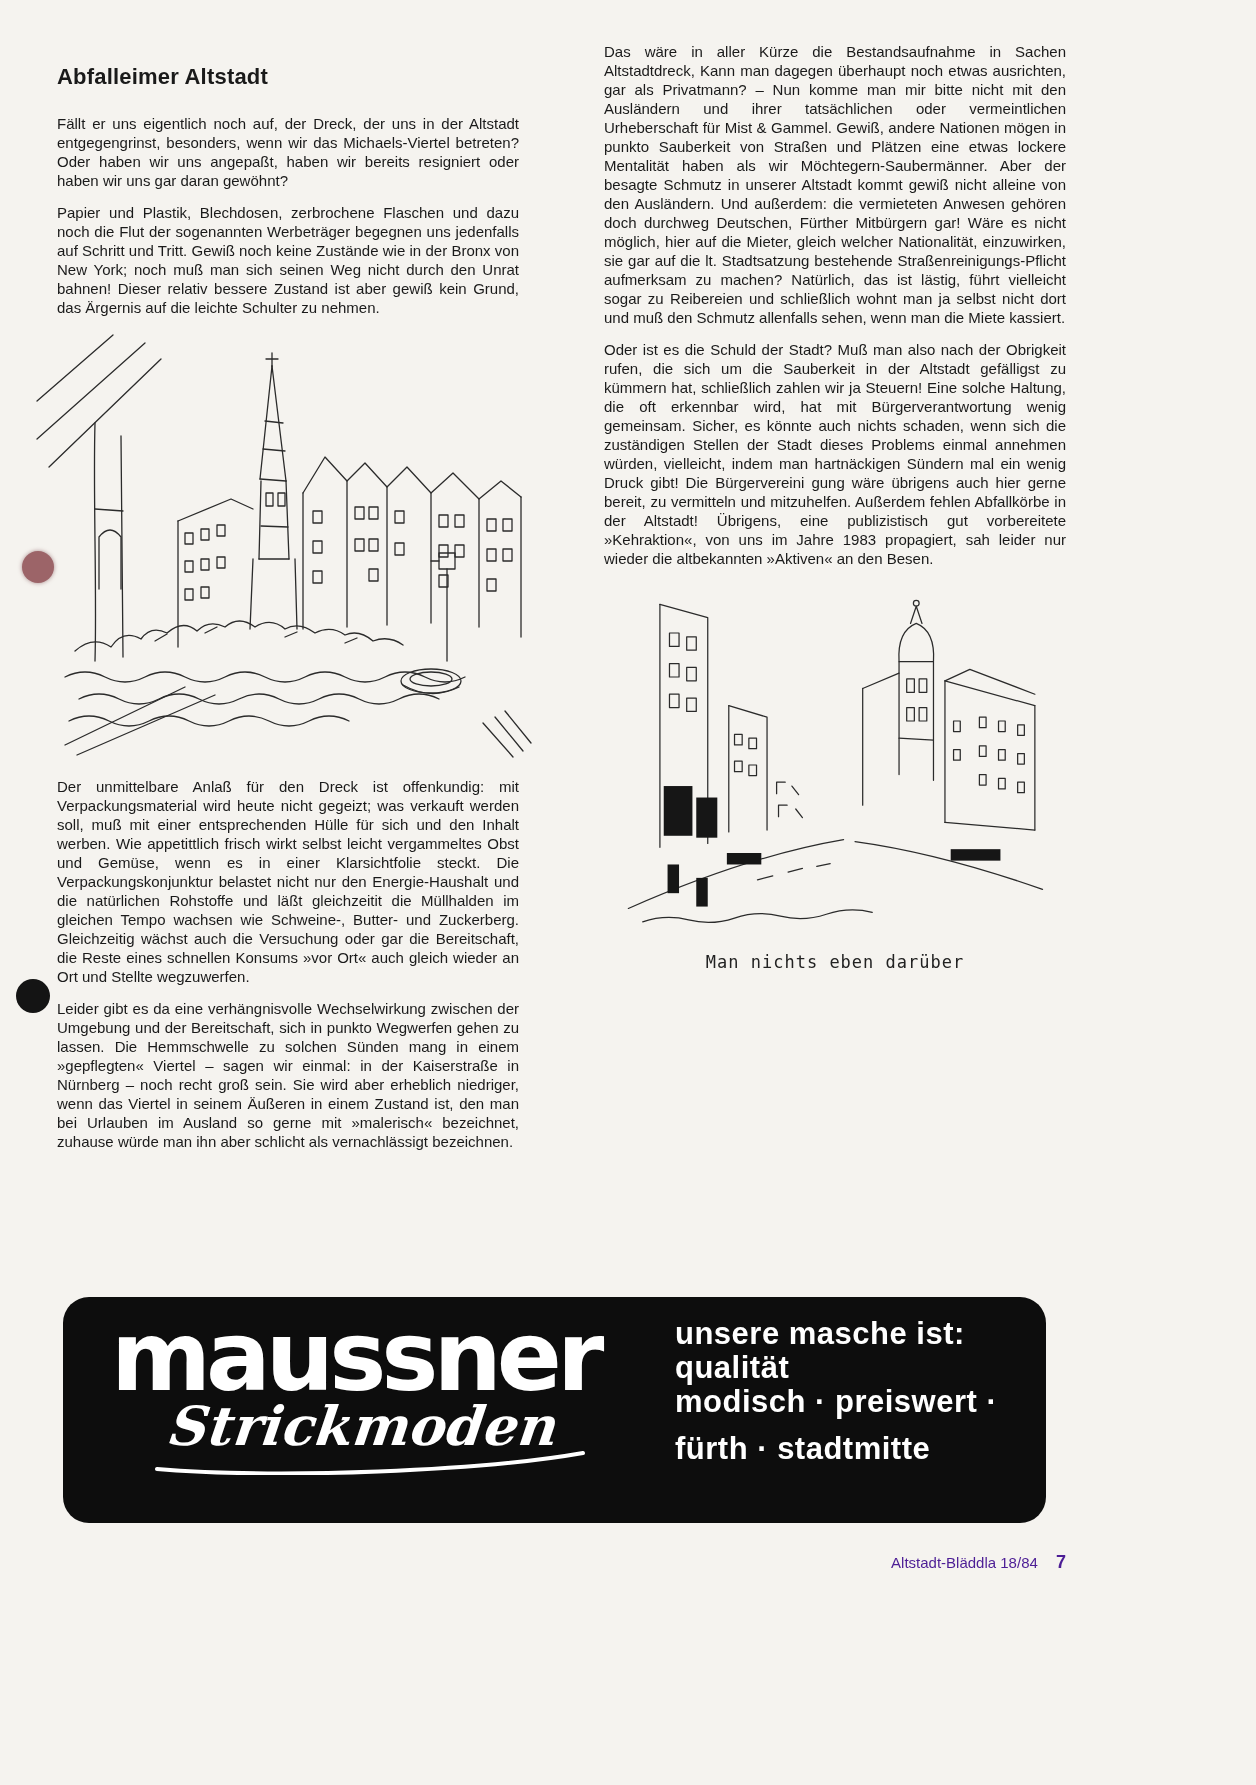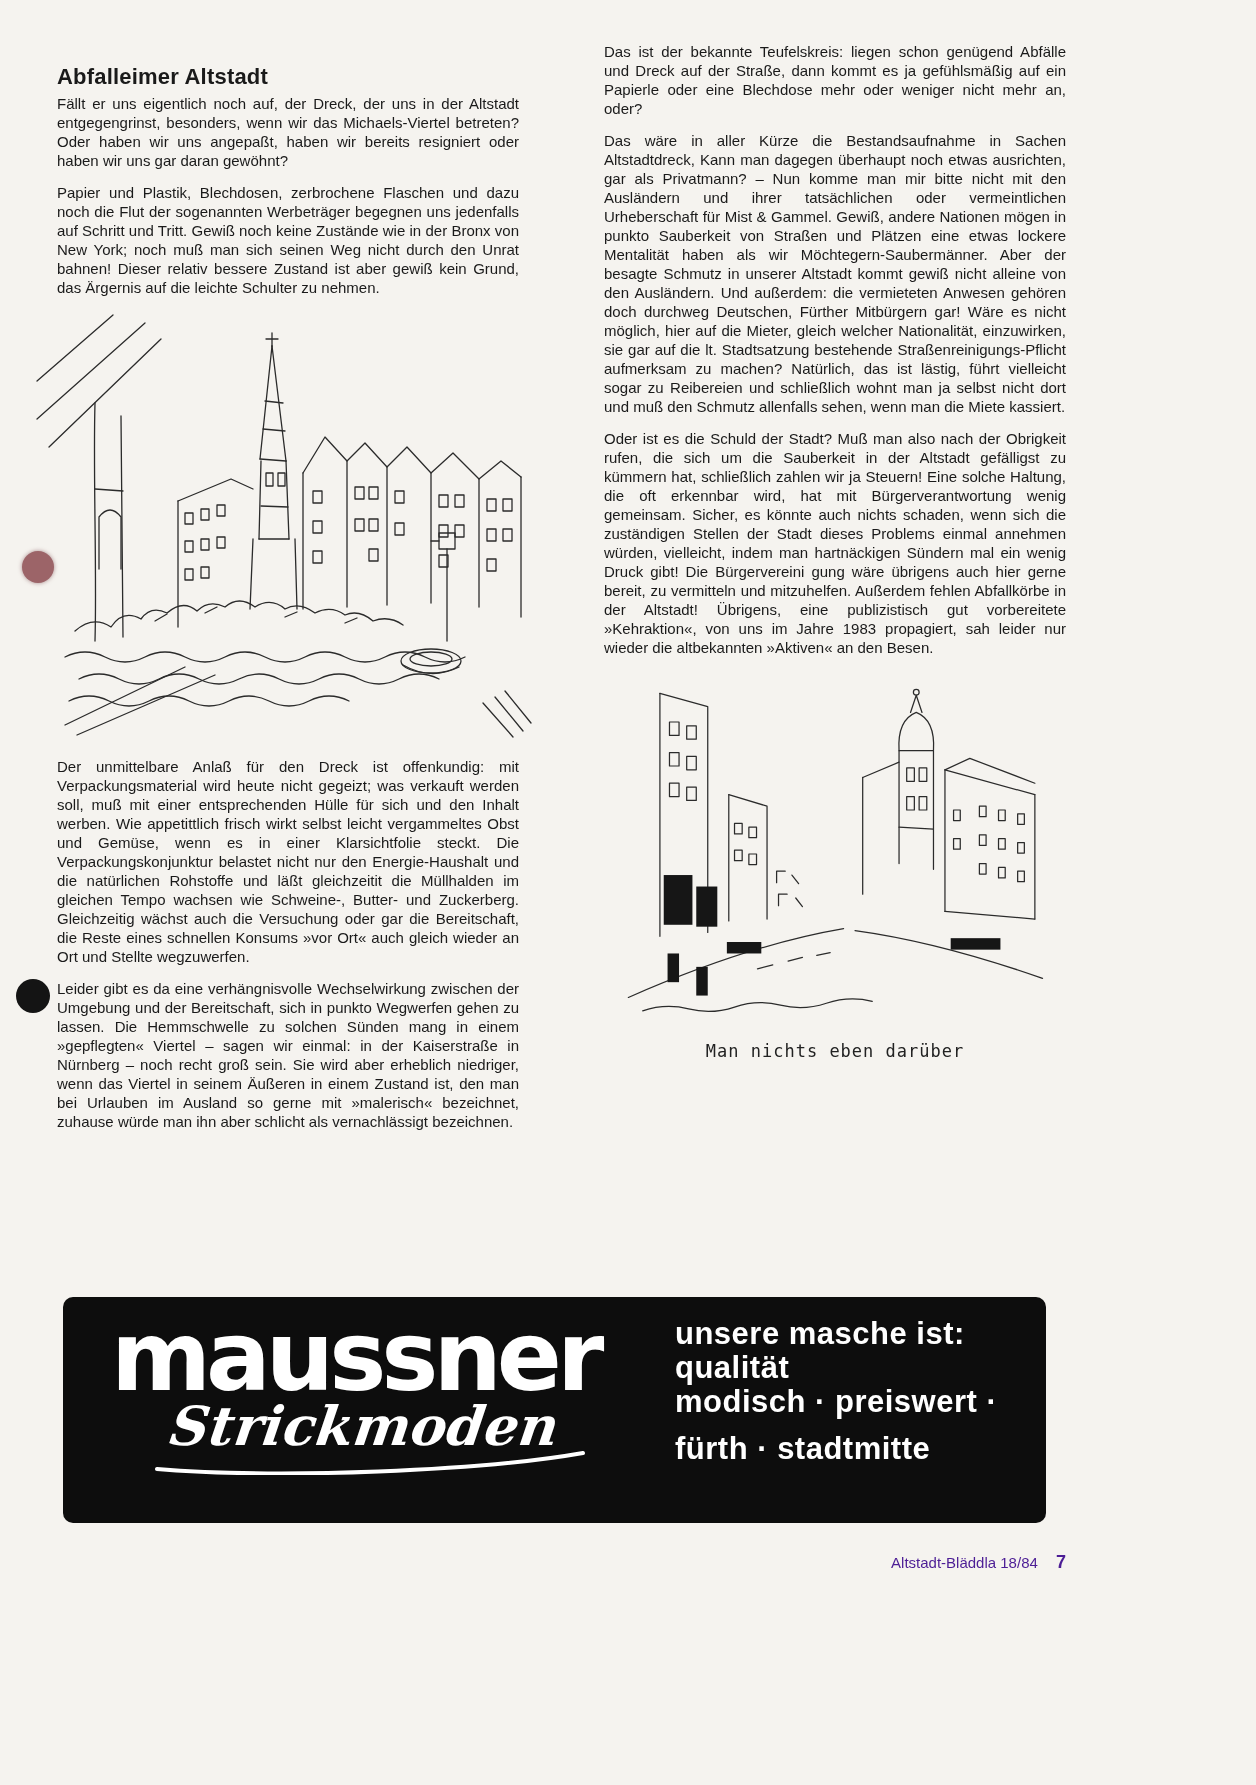--- a/index.html
+++ b/index.html
@@ -15,40 +15,40 @@
   
   .hole{position:absolute;border-radius:50%;}
   .hole-red{left:22px;top:551px;width:32px;height:32px;background:#9c6468;box-shadow:0 0 4px rgba(120,70,75,.6);}
   .hole-black{left:16px;top:979px;width:34px;height:34px;background:#141414;}
 
   
   .col{position:absolute;width:462px;}
   .col-left{left:57px;top:64px;}
   .col-right{left:604px;top:42px;}
   h1.title{
-    font-size:22px;font-weight:bold;margin:0 0 4px 0;letter-spacing:.2px;
+    font-size:22px;font-weight:bold;margin:0 0 24px 0;letter-spacing:.2px;
   }
   p.body-text{
     font-size:15px;line-height:19px;margin:0 0 13px 0;
     text-align:justify;
   }
   .sketch{margin:14px 0 16px 0;}
   .sketch svg{display:block;}
   .sketch1{margin-left:-22px;}
   .sketch2{margin:22px 0 10px 10px;}
   .caption{
     font-family:"DejaVu Sans Mono", monospace;
     font-size:17px;line-height:24px;color:#222;
     text-align:center;letter-spacing:1px;
   }
 
   
   .ad{
     position:absolute;left:63px;top:1297px;width:983px;height:226px;
-    background:#0d0d0d;border-radius:10px;
+    background:#0d0d0d;border-radius:26px;
     display:flex;align-items:stretch;color:#ffffff;
   }
   .ad-logo{flex:0 0 560px;position:relative;padding:12px 0 0 48px;}
   .ad-logo-word{
     font-family:"DejaVu Sans", sans-serif;
     font-weight:bold;font-size:96px;letter-spacing:-5px;line-height:1;
     color:#fff;
   }
   .ad-logo-script{
     font-family:"DejaVu Serif", serif;
@@ -180,21 +180,20 @@
             <path d="M470,380 L496,412"></path>
         </g>
       </svg>
     </div>
 
     <p class="body-text">Der unmittelbare Anlaß für den Dreck ist offenkundig: mit Verpackungsmaterial wird heute nicht gegeizt; was verkauft werden soll, muß mit einer entsprechenden Hülle für sich und den Inhalt werben. Wie appetittlich frisch wirkt selbst leicht vergammeltes Obst und Gemüse, wenn es in einer Klarsichtfolie steckt. Die Verpackungskonjunktur belastet nicht nur den Energie-Haushalt und die natürlichen Rohstoffe und läßt gleichzeitit die Müllhalden im gleichen Tempo wachsen wie Schweine-, Butter- und Zuckerberg. Gleichzeitig wächst auch die Versuchung oder gar die Bereitschaft, die Reste eines schnellen Konsums »vor Ort« auch gleich wieder an Ort und Stellte wegzuwerfen.</p>
     <p class="body-text">Leider gibt es da eine verhängnisvolle Wechselwirkung zwischen der Umgebung und der Bereitschaft, sich in punkto Wegwerfen gehen zu lassen. Die Hemmschwelle zu solchen Sünden mang in einem »gepflegten« Viertel – sagen wir einmal: in der Kaiserstraße in Nürnberg – noch recht groß sein. Sie wird aber erheblich niedriger, wenn das Viertel in seinem Äußeren in einem Zustand ist, den man bei Urlauben im Ausland so gerne mit »malerisch« bezeichnet, zuhause würde man ihn aber schlicht als vernachlässigt bezeichnen.</p>
   </div>
 
   <div class="col col-right">
-    <p class="body-text">Das ist der bekannte Teufelskreis: liegen schon genügend Abfälle und Dreck auf der Straße, dann kommt es ja gefühlsmäßig auf ein Papierle oder eine Blechdose mehr oder weniger nicht mehr an, oder?</p>
     <p class="body-text">Das wäre in aller Kürze die Bestandsaufnahme in Sachen Altstadtdreck, Kann man dagegen überhaupt noch etwas ausrichten, gar als Privatmann? – Nun komme man mir bitte nicht mit den Ausländern und ihrer tatsächlichen oder vermeintlichen Urheberschaft für Mist &amp; Gammel. Gewiß, andere Nationen mögen in punkto Sauberkeit von Straßen und Plätzen eine etwas lockere Mentalität haben als wir Möchtegern-Saubermänner. Aber der besagte Schmutz in unserer Altstadt kommt gewiß nicht alleine von den Ausländern. Und außerdem: die vermieteten Anwesen gehören doch durchweg Deutschen, Fürther Mitbürgern gar! Wäre es nicht möglich, hier auf die Mieter, gleich welcher Nationalität, einzuwirken, sie gar auf die lt. Stadtsatzung bestehende Straßenreinigungs-Pflicht aufmerksam zu machen? Natürlich, das ist lästig, führt vielleicht sogar zu Reibereien und schließlich wohnt man ja selbst nicht dort und muß den Schmutz allenfalls sehen, wenn man die Miete kassiert.</p>
     <p class="body-text">Oder ist es die Schuld der Stadt? Muß man also nach der Obrigkeit rufen, die sich um die Sauberkeit in der Altstadt gefälligst zu kümmern hat, schließlich zahlen wir ja Steuern! Eine solche Haltung, die oft erkennbar wird, hat mit Bürgerverantwortung wenig gemeinsam. Sicher, es könnte auch nichts schaden, wenn sich die zuständigen Stellen der Stadt dieses Problems einmal annehmen würden, vielleicht, indem man hartnäckigen Sündern mal ein wenig Druck gibt! Die Bürgervereini gung wäre übrigens auch hier gerne bereit, zu vermitteln und mitzuhelfen. Außerdem fehlen Abfallkörbe in der Altstadt! Übrigens, eine publizistisch gut vorbereitete »Kehraktion«, von uns im Jahre 1983 propagiert, sah leider nur wieder die altbekannten »Aktiven« an den Besen.</p>
 
     <div class="sketch sketch2">
       <svg width="440" height="350" viewBox="0 0 460 360" xmlns="http://www.w3.org/2000/svg">
         <g class="stroke">
 
           <path d="M48,12 L48,266"></path>
             <path d="M48,12 L98,26 L98,262"></path>
           <rect x="58" y="42" width="10" height="14"></rect>

